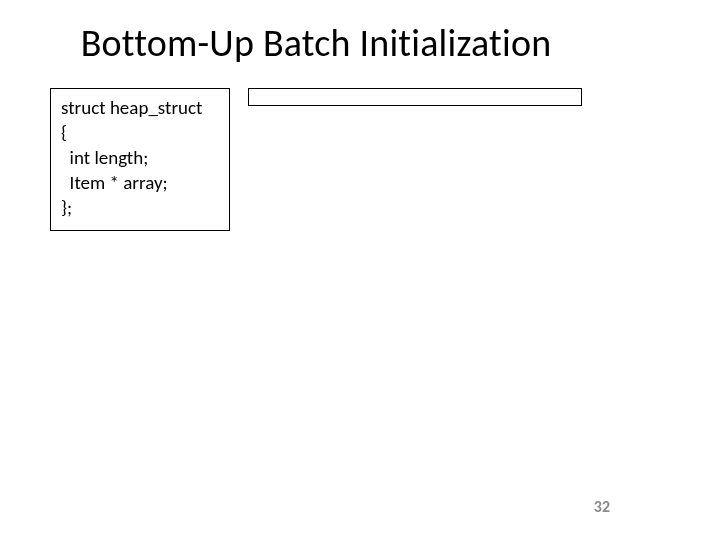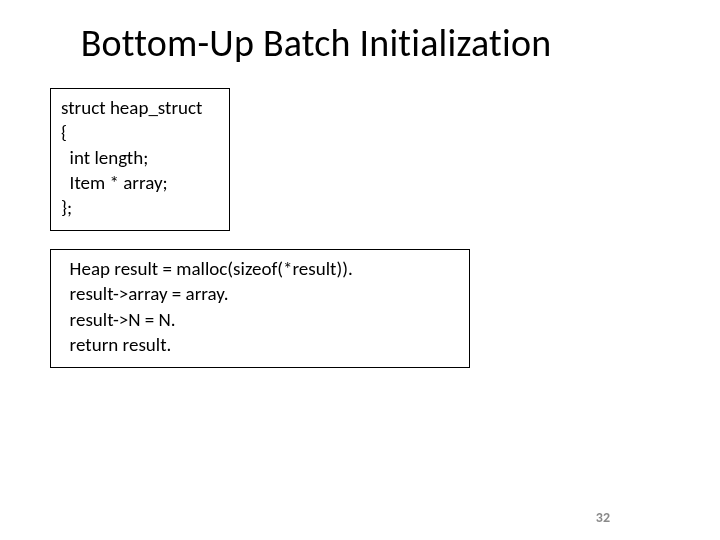--- a/index.html
+++ b/index.html
@@ -25,21 +25,20 @@
     font-weight: 400;
     text-align: center;
     margin: 0 0 22px 0;
     letter-spacing: 0.2px;
   }
   .cols {
     display: flex;
     gap: 18px;
     align-items: flex-start;
     margin-top: 10px;
-    flex-direction: column;
   }
   .box {
     border: 1px solid #000;
     padding: 6px 10px 10px 10px;
     font-size: 19px;
     line-height: 1.32;
     box-sizing: border-box;
   }
   .box-left {
     width: 180px;
@@ -55,22 +54,22 @@
   }
   .para {
     margin: 0 0 14px 0;
   }
   .para:last-child {
     margin-bottom: 0;
   }
   .pagenum {
     position: absolute;
     right: 22px;
-    bottom: 14px;
-    font-size: 14px;
+    bottom: 24px;
+    font-size: 16px;
     color: #8a8a8a;
     font-weight: bold;
   }
 </style>
 </head>
 <body>
 
 <div class="slide">
   <h1 class="title">Bottom-Up Batch Initialization</h1>
 
@@ -78,22 +77,18 @@
 
     <div class="box box-left">
       <div class="codeblock">struct heap_struct
 {
   int length;
   Item * array;
 };</div>
     </div>
 
     <div class="box box-right">
-      <div class="para codeblock">  Heap result = malloc(sizeof(*result)).
-  result-&gt;array = array.
-  result-&gt;N = N.
-  return result.</div>
     </div>
 
   </div>
 
   <div class="pagenum">32</div>
 </div>
 
 </body></html>

